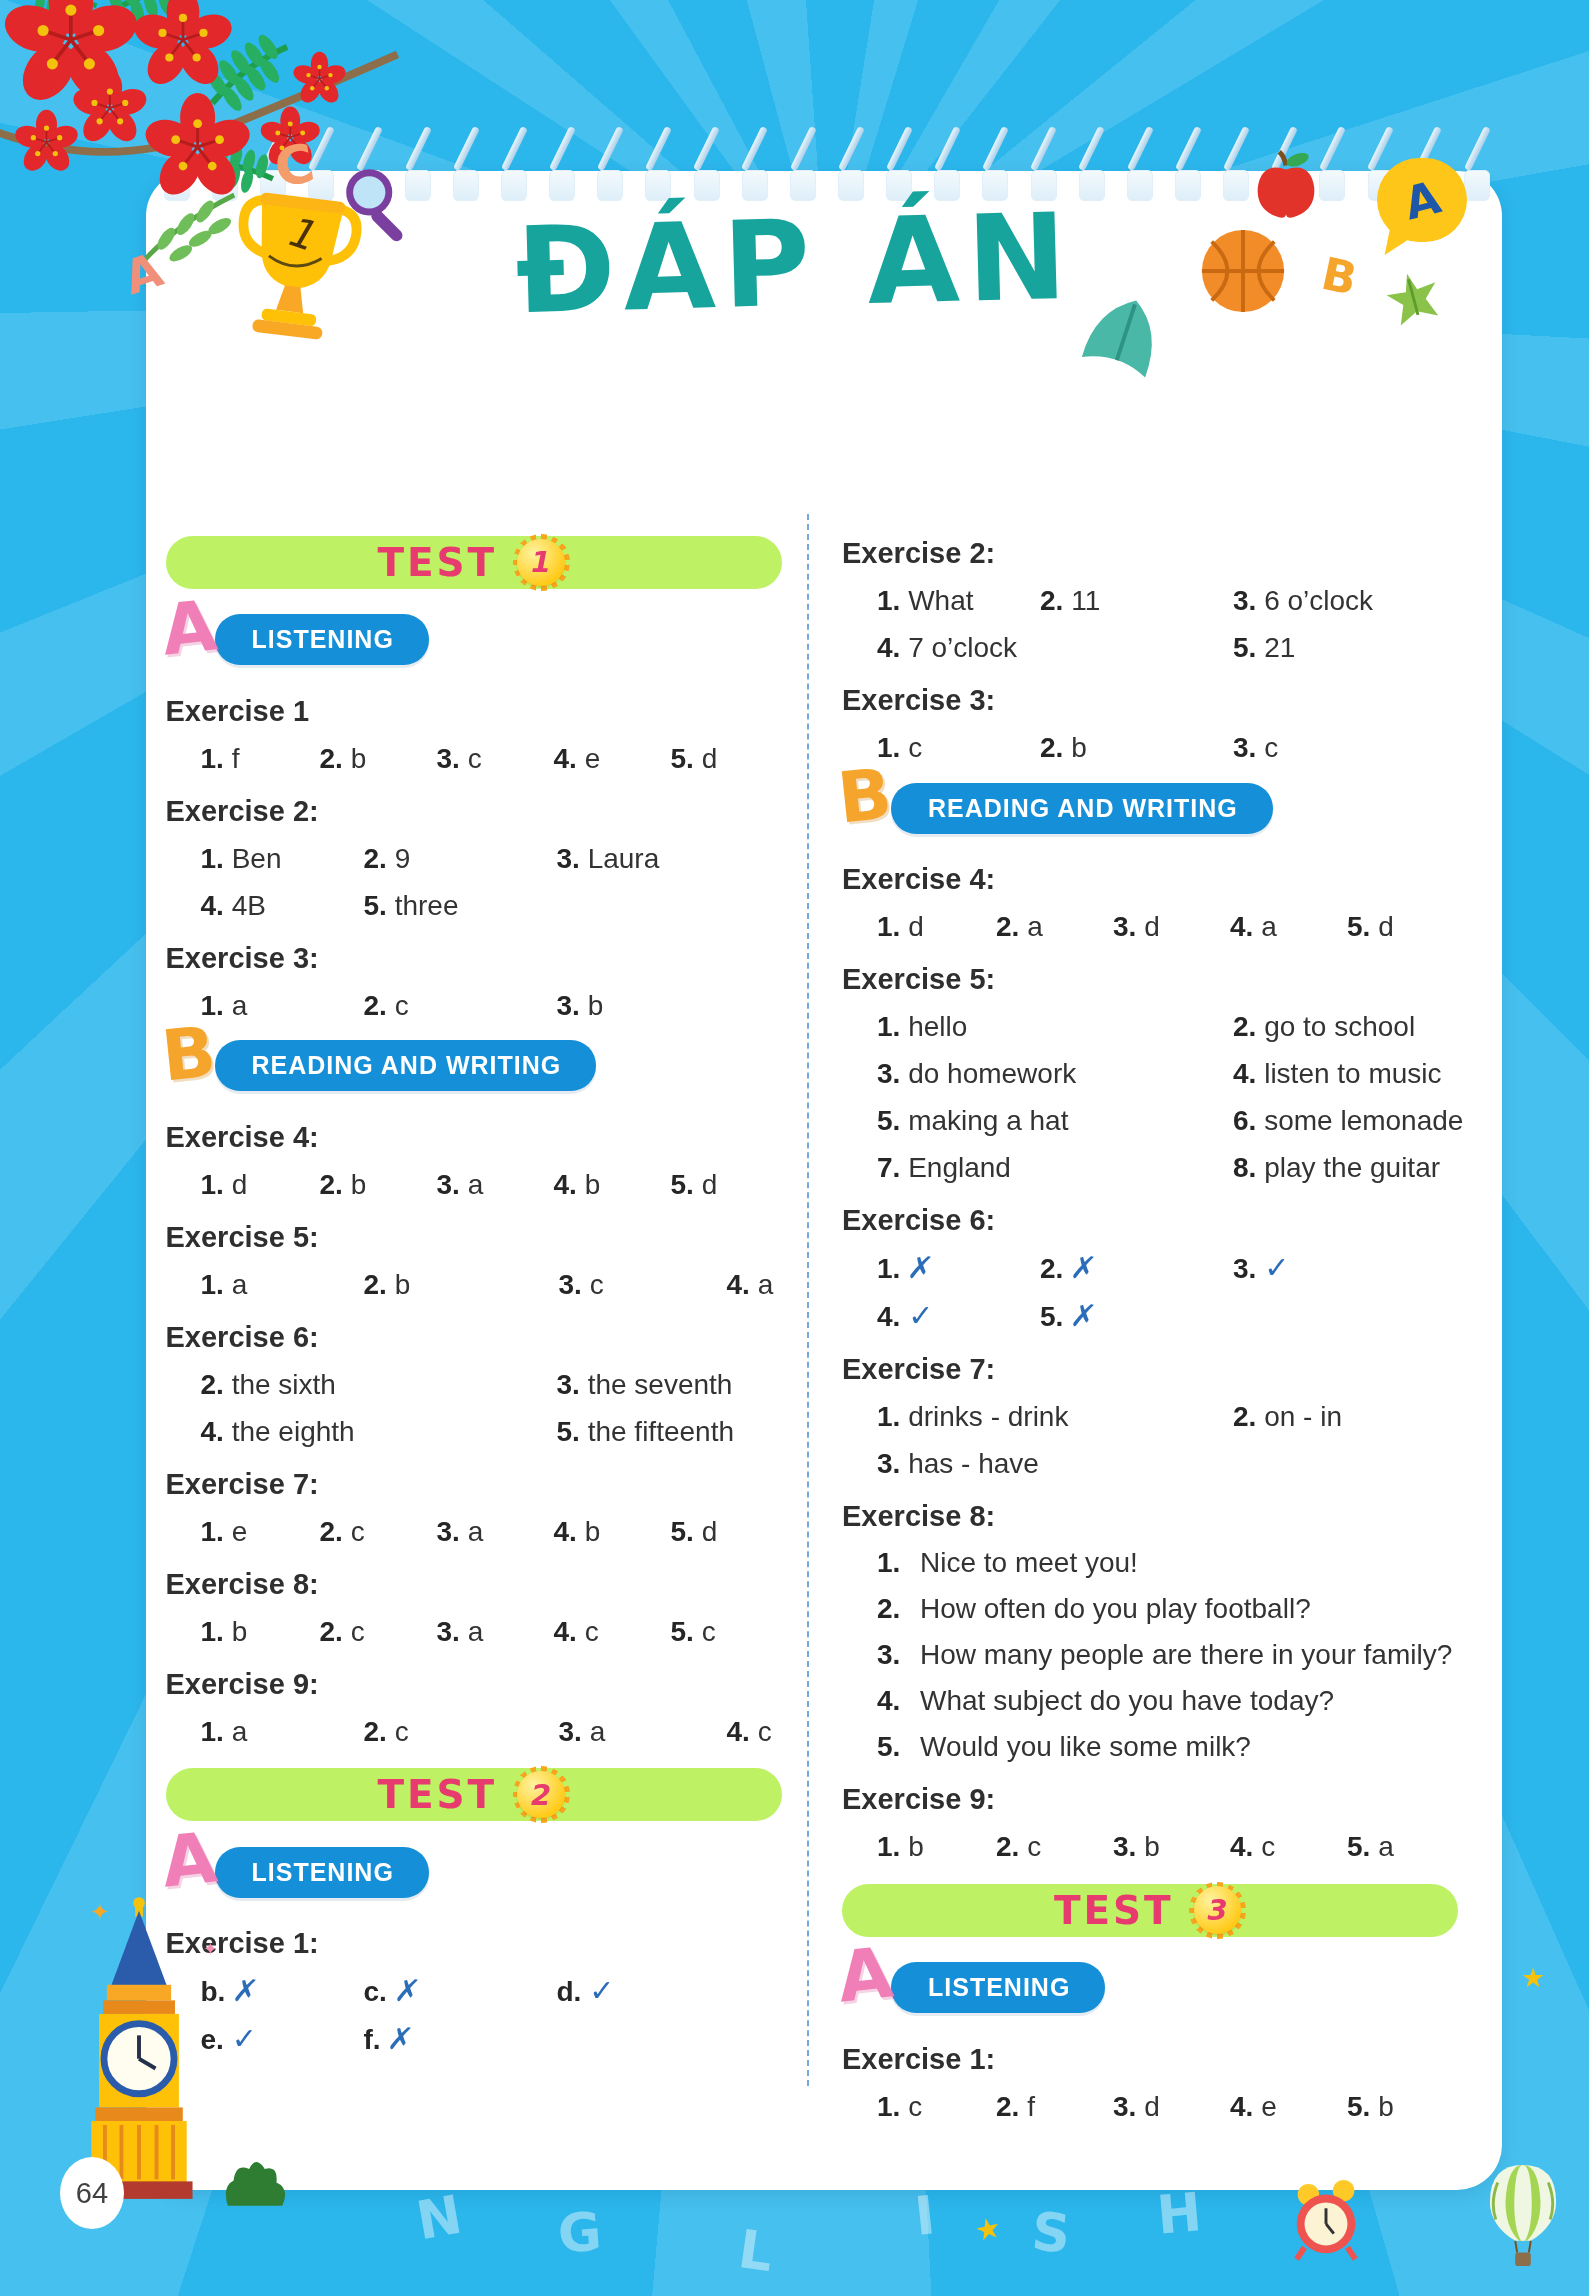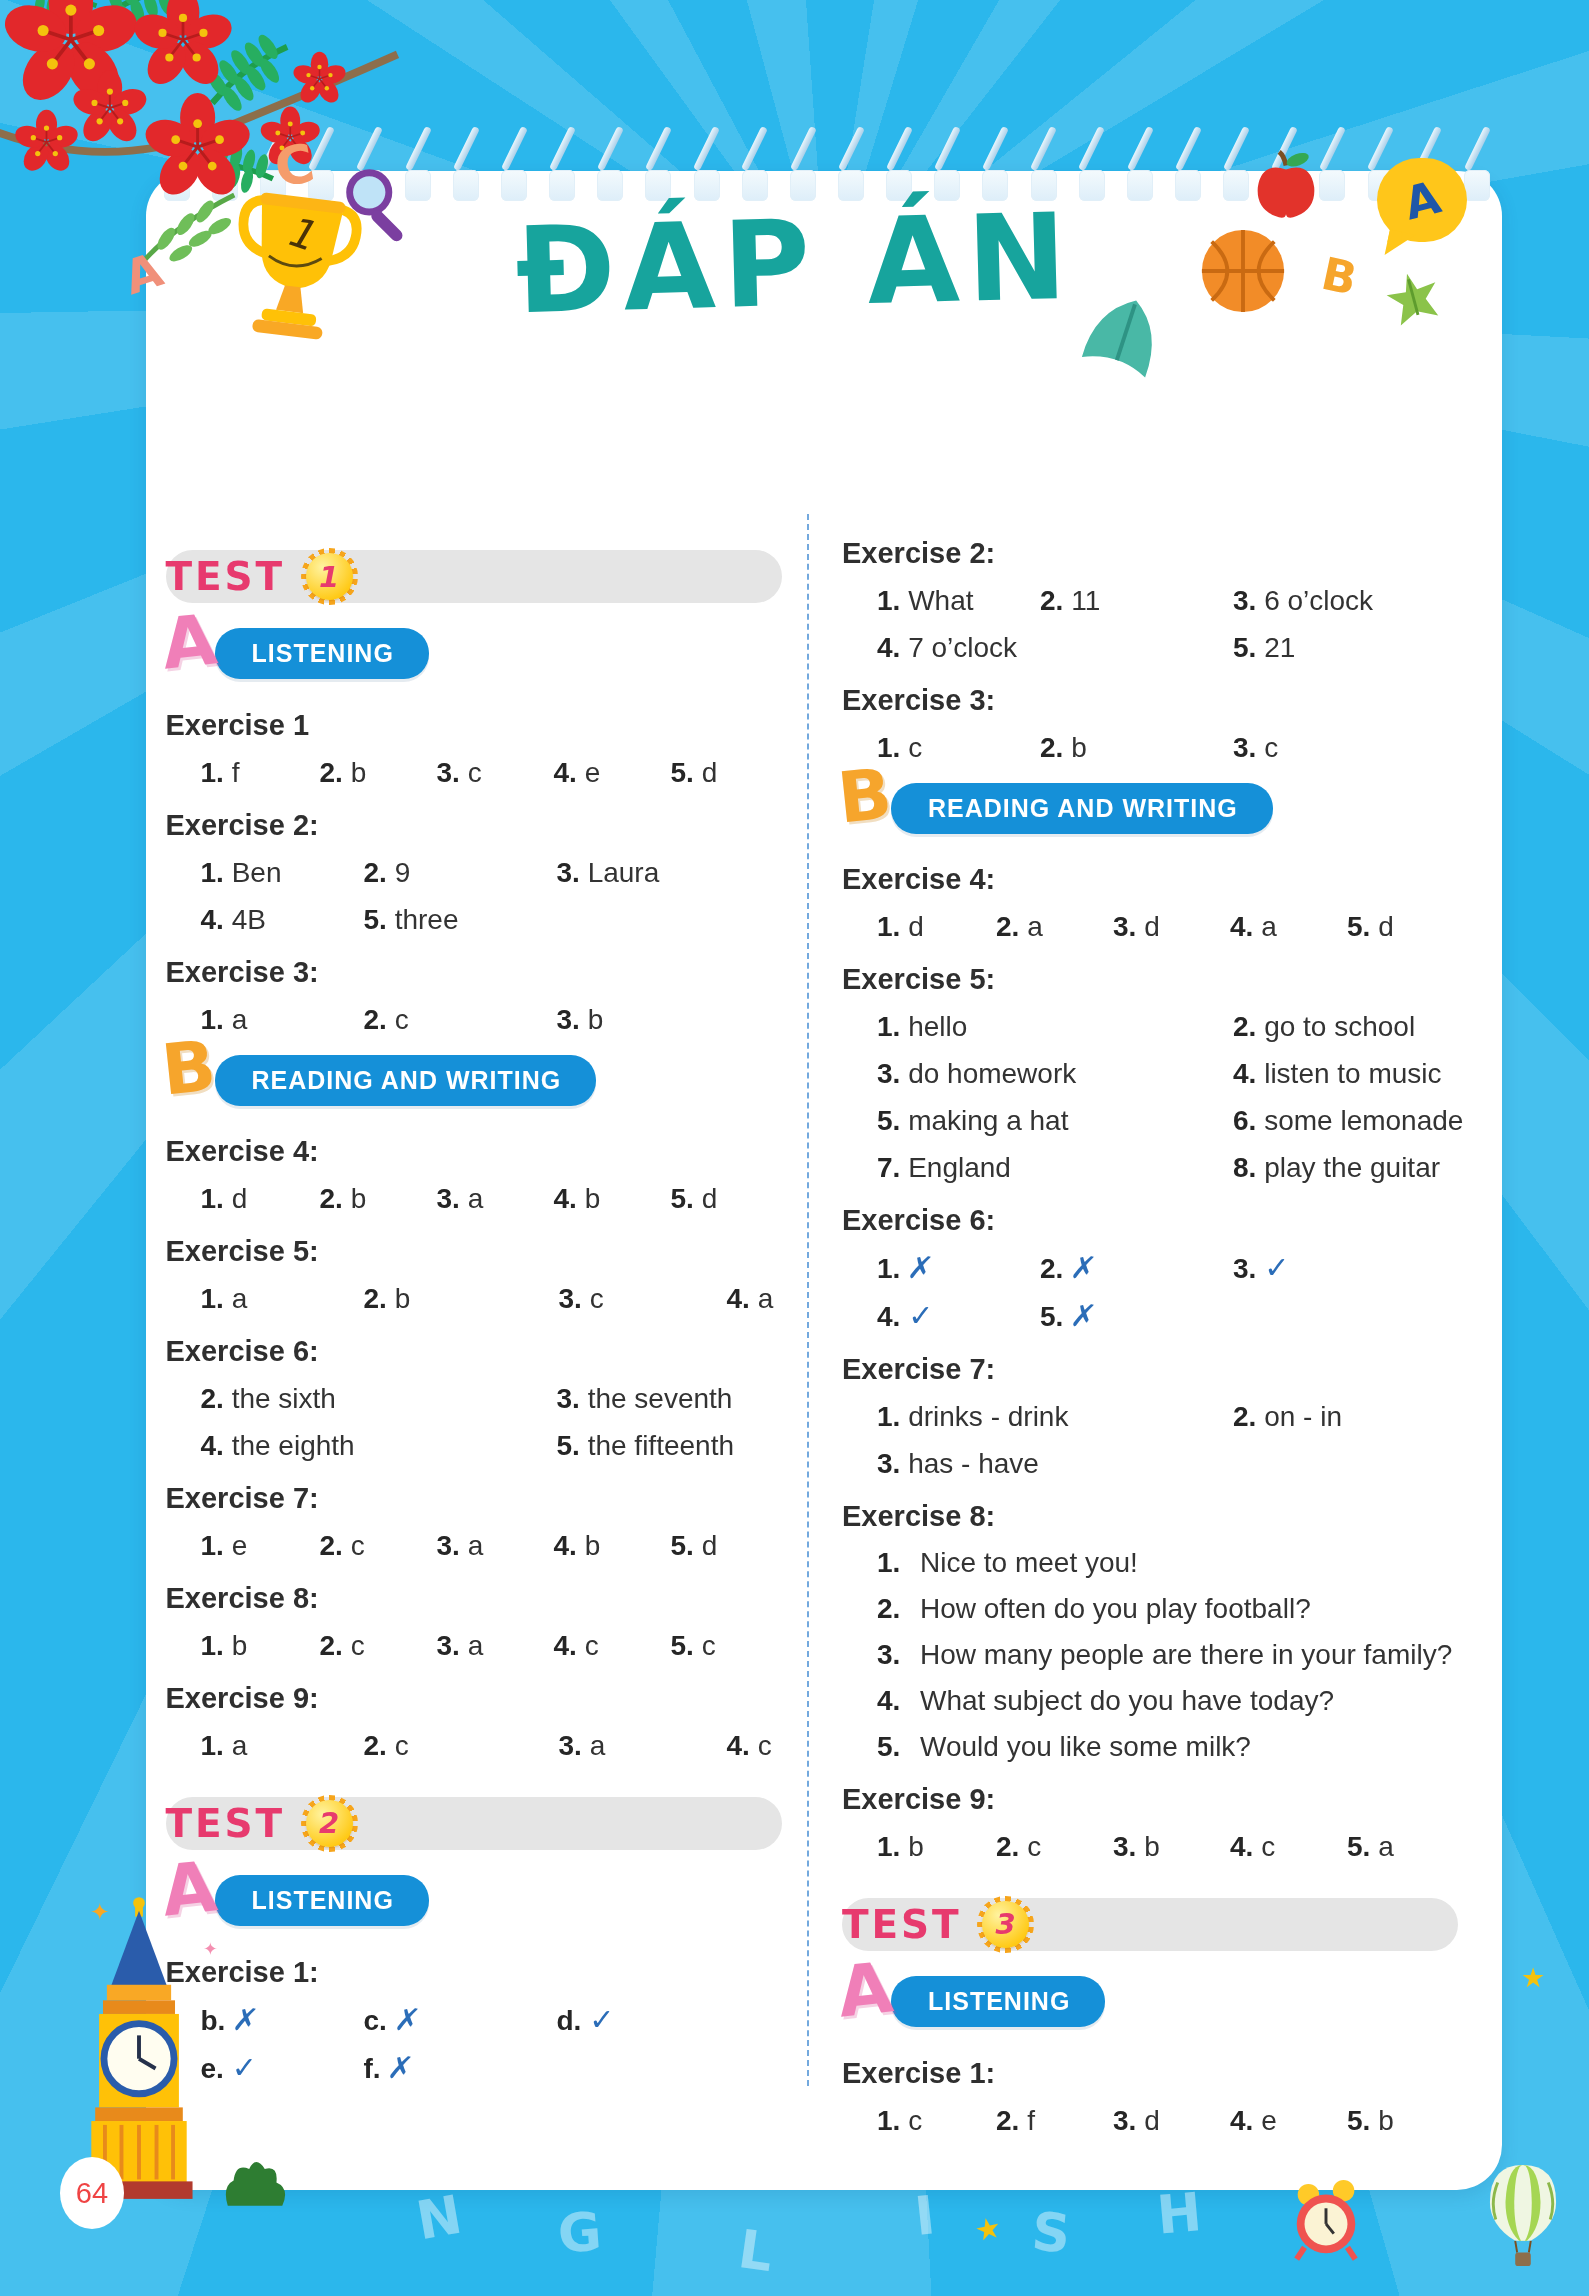--- a/index.html
+++ b/index.html
@@ -26,22 +26,22 @@
   .title-wrap h1{margin:0;font-family:"DejaVu Sans",sans-serif;font-weight:900;
       font-size:119px;letter-spacing:7.8px;color:#17A49D;transform:rotate(-1.5deg);}
   
   .col{position:absolute;z-index:4;}
   #col-left{left:19.5px;top:351px;width:634px;}
   #col-right{left:696px;top:359px;width:636px;}
   .divider{position:absolute;left:661px;top:343px;height:1572px;width:0;
            border-left:2.9px dashed #5B9BD9;opacity:.85;z-index:3;}
   
   .test-block{margin:13.7px 0 19.5px 0;}
-  .test-pill{position:relative;display:flex;align-items:center;justify-content:flex-start;
-      width:616px;height:53px;background:#e5e5e5;border-radius:27px;margin-top:28px;}
+  .test-pill{position:relative;display:flex;align-items:center;justify-content:center;
+      width:616px;height:53px;background:#bef264;border-radius:27px;}
   .test-label{font-size:39px;font-weight:900;letter-spacing:2.9px;color:#E73A6E;
       font-family:"DejaVu Sans",sans-serif;}
   .sun{position:relative;width:57px;height:57px;margin-left:15.6px;border-radius:50%;
       background:repeating-conic-gradient(#F6A51C 0deg 12deg, rgba(0,0,0,0) 12deg 24deg);}
   .sun::before{content:"";position:absolute;inset:4.9px;border-radius:50%;
       background:radial-gradient(circle at 35% 30%,#FFF3A0,#FFC914 75%);
       box-shadow:0 1px 2px rgba(180,110,0,.35);}
   .sun-num{position:relative;z-index:1;display:flex;align-items:center;justify-content:center;
       width:100%;height:100%;color:#E73A6E;font-weight:900;font-style:italic;font-size:29px;
       font-family:"DejaVu Sans",sans-serif;}
@@ -76,21 +76,21 @@
   .deco-letter{font-family:"DejaVu Sans",sans-serif;font-weight:900;}
   .bubble{width:90px;height:84px;background:#FFC61A;border-radius:45px;z-index:7;
       display:flex;align-items:center;justify-content:center;}
   .bubble::after{content:"";position:absolute;left:9.8px;bottom:-15.6px;
       border:13.7px solid transparent;border-top-color:#FFC61A;border-left-color:#FFC61A;
       transform:rotate(12deg);}
   .bubble span{color:#1F57A8;font-size:45px;font-weight:900;transform:rotate(-14deg);
       font-family:"DejaVu Sans",sans-serif;}
   .page-badge{left:60px;top:2157px;width:64px;height:72px;background:#ffffff;
       border-radius:50%;display:flex;align-items:center;justify-content:center;z-index:9;}
-  .page-badge span{font-size:29px;color:#ef4444;}
+  .page-badge span{font-size:29px;color:#404040;}
   .ft-letter{color:rgba(255,255,255,.42);font-size:53px;font-weight:900;z-index:2;
       font-family:"DejaVu Sans",sans-serif;}
   .sparkle{font-size:23.4px;z-index:9;}
 </style>
 </head>
 <body>
 
 <div class="rays"></div>
 
 <div class="card"></div>

